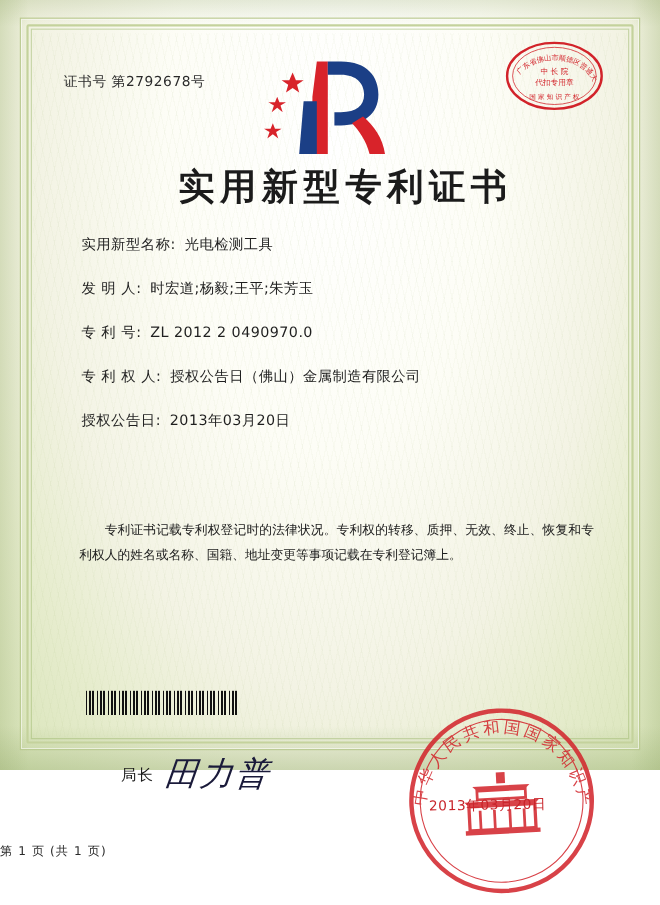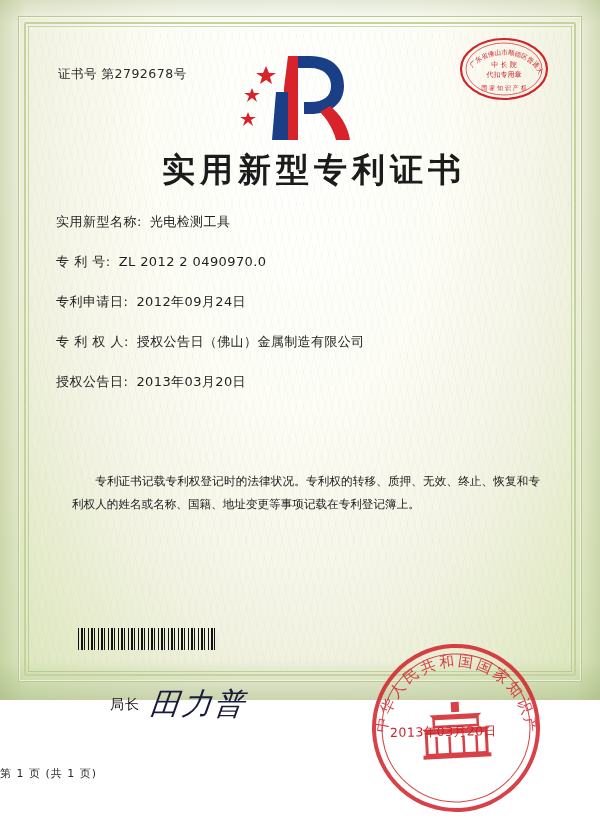--- a/index.html
+++ b/index.html
@@ -116,21 +116,21 @@
     font-family: "DejaVu Serif", "Liberation Serif", serif;
     font-weight: bold;
     font-size: 33px;
     letter-spacing: 5px;
     color: #1b1b1b;
     padding-left: 28px;
   }
 
   .fields {
     position: absolute;
-    left: 56px;
+    left: 74px;
     top: 213px;
     right: 60px;
   }
   .field-row {
     display: flex;
     align-items: baseline;
     margin-bottom: 22px;
     font-size: 13px;
     color: #1f1f1f;
   }
@@ -268,26 +268,26 @@
   </div>
 
   <div class="title">实用新型专利证书</div>
 
   <div class="fields">
     <div class="field-row">
       <span class="field-label">实用新型名称:</span>
       <span class="field-value">光电检测工具</span>
     </div>
     <div class="field-row">
+      <span class="field-label">发 明 人:</span>
+      <span class="field-value">时宏道;杨毅;王平;朱芳玉</span>
+    </div>
+    <div class="field-row">
       <span class="field-label">专 利 号:</span>
       <span class="field-value">ZL 2012 2 0490970.0</span>
-    </div>
-    <div class="field-row">
-      <span class="field-label">专利申请日:</span>
-      <span class="field-value">2012年09月24日</span>
     </div>
     <div class="field-row">
       <span class="field-label">专 利 权 人:</span>
       <span class="field-value">授权公告日（佛山）金属制造有限公司</span>
     </div>
     <div class="field-row">
       <span class="field-label">授权公告日:</span>
       <span class="field-value">2013年03月20日</span>
     </div>
   </div>

